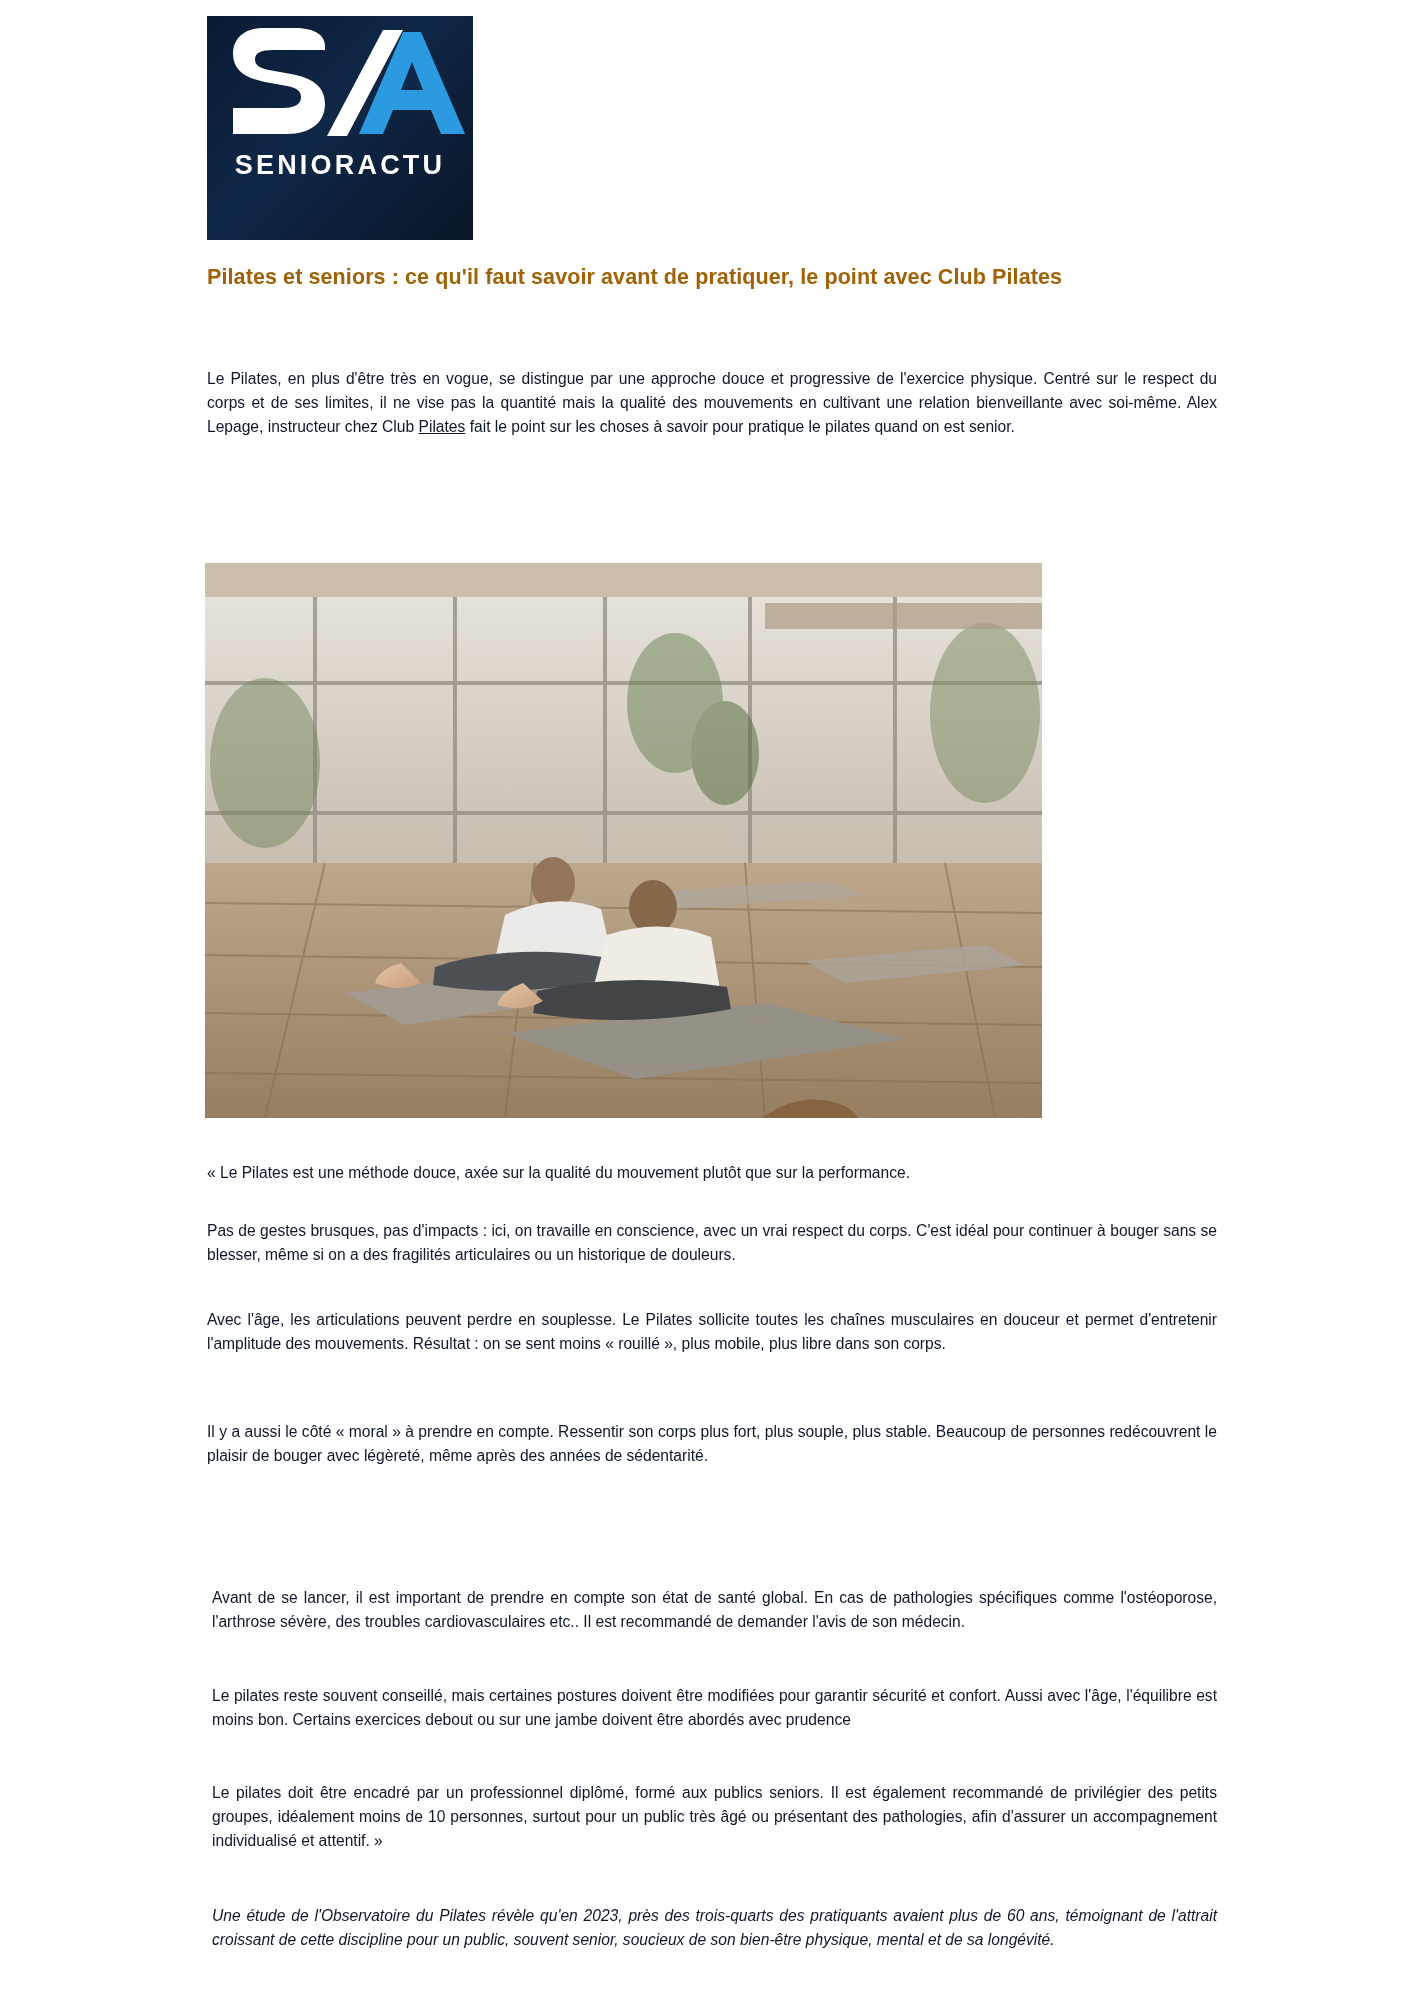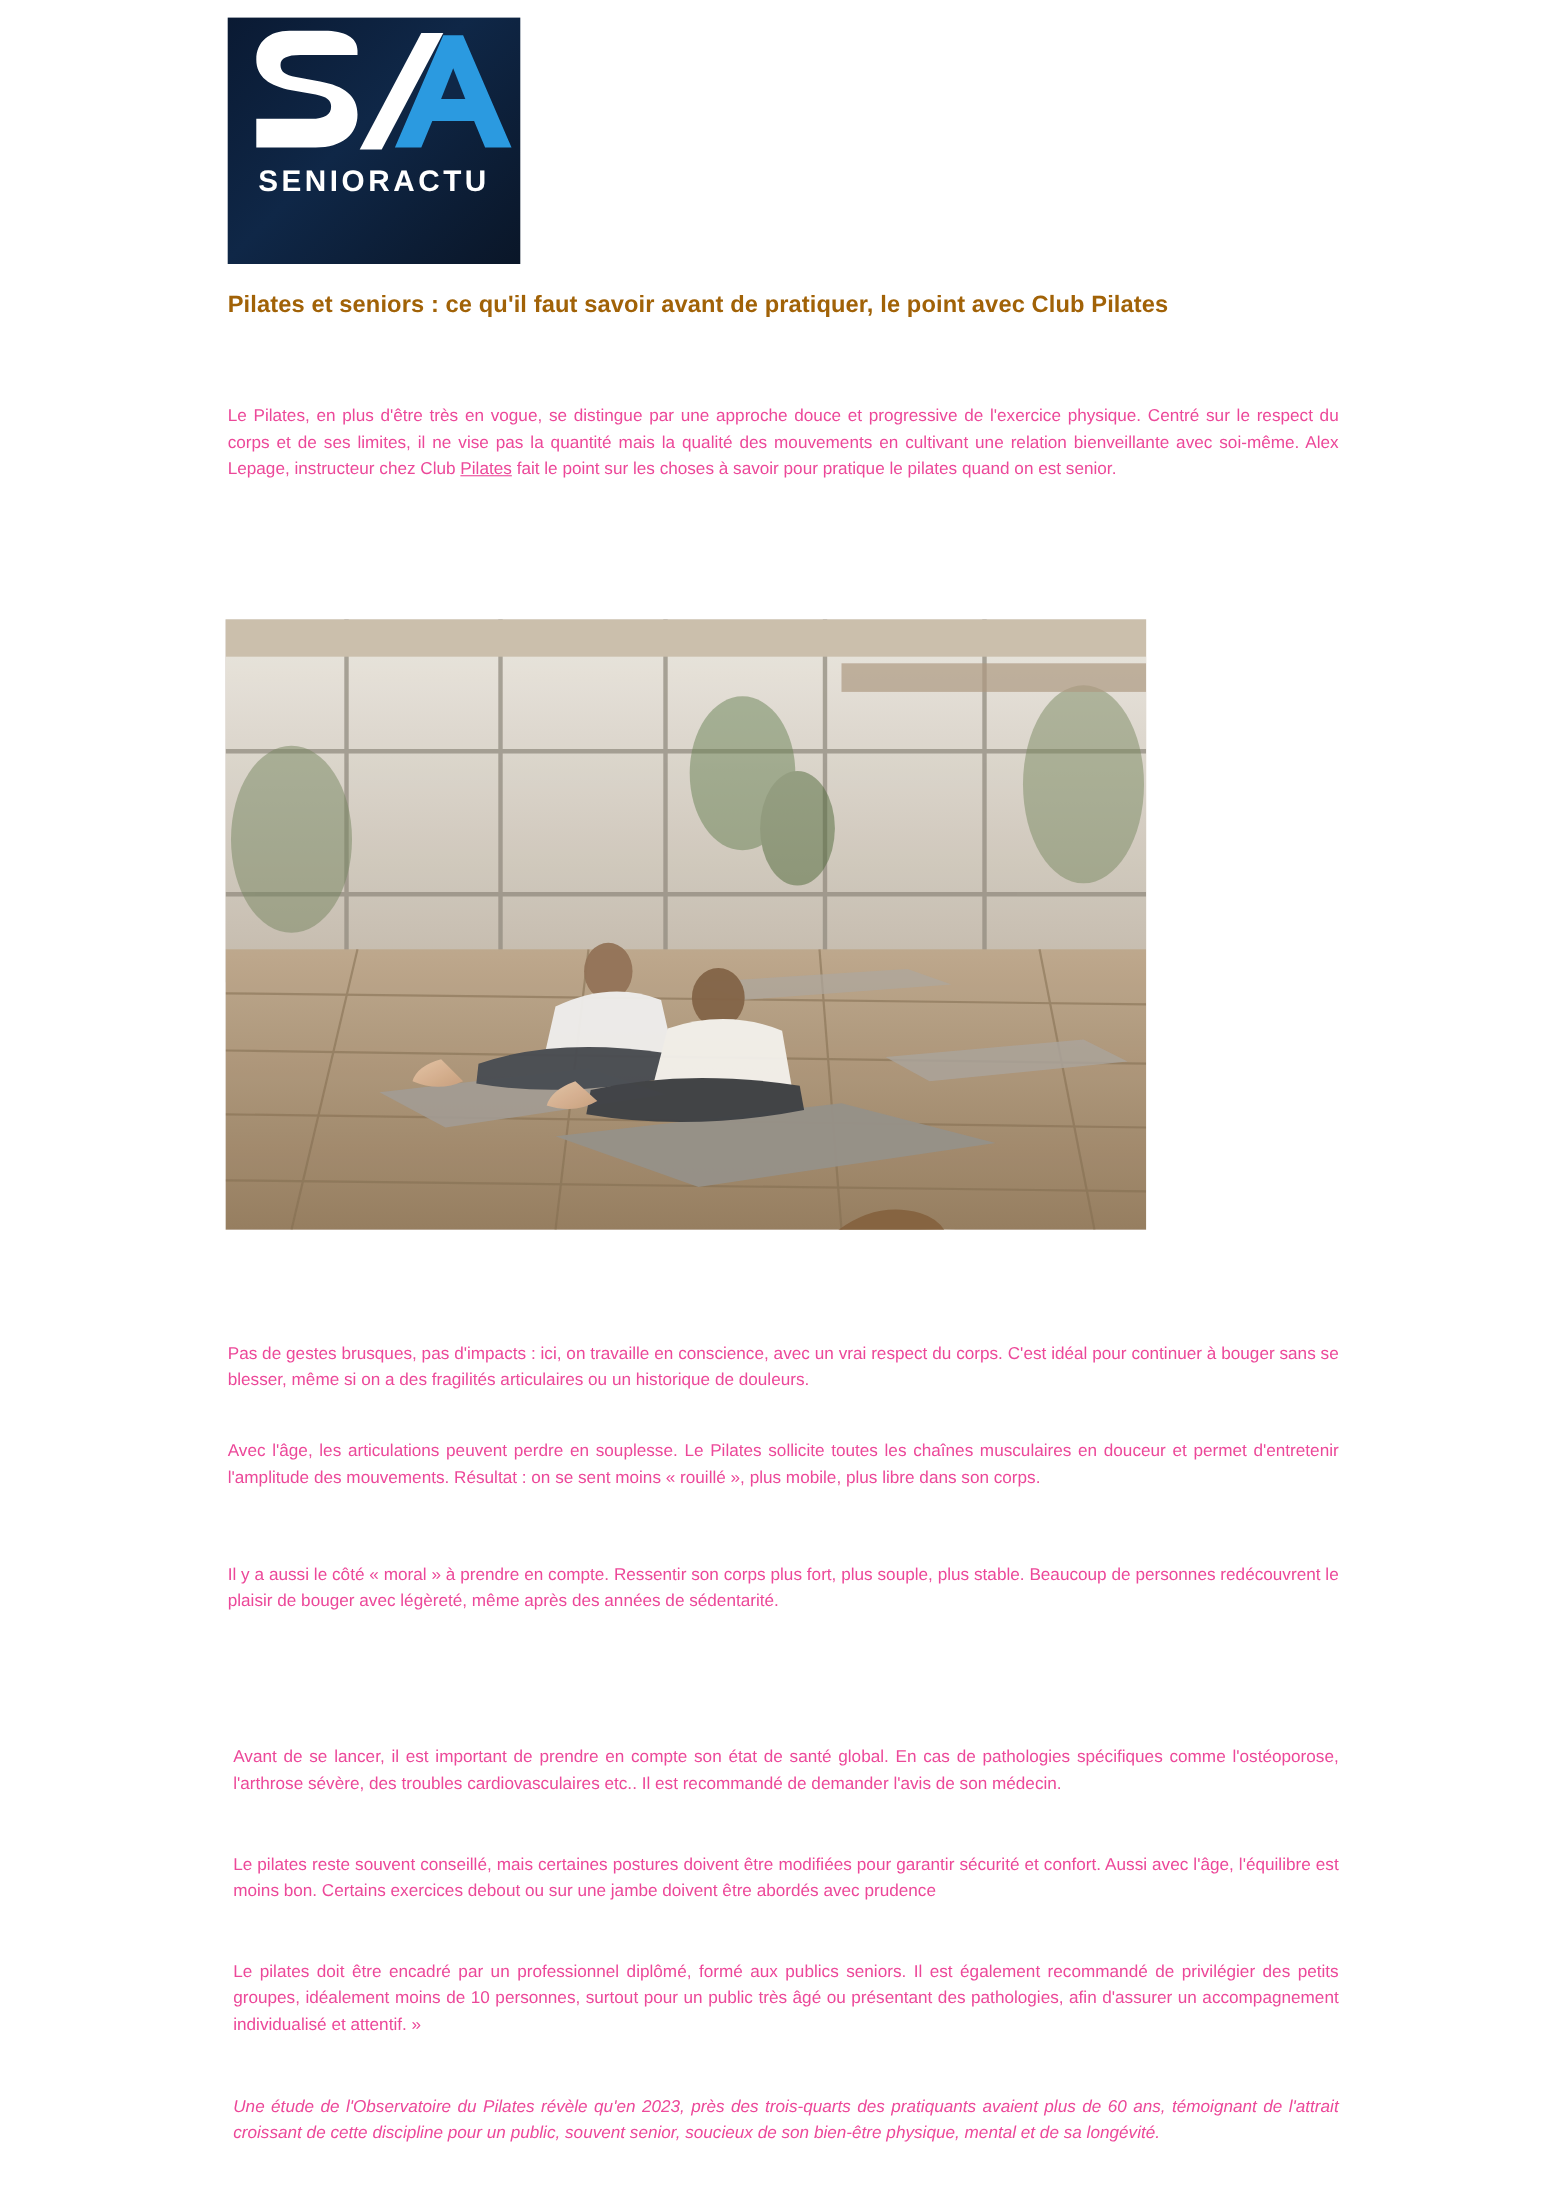--- a/index.html
+++ b/index.html
@@ -65,21 +65,21 @@
     line-height: 1.33;
     color: #a16207;
     letter-spacing: 0.1px;
   }
 
   
   .para {
     position: absolute;
     font-size: 15.6px;
     line-height: 1.55;
-    color: #ec4899;
+    color: #0f172a;
     text-align: justify;
     text-justify: inter-word;
   }
   .para.lead {
     left: 207px;
     top: 367px;
     width: 1010px;
   }
   .para .link {
     text-decoration: underline;
@@ -220,20 +220,21 @@
         <path d="M498 690 q80 -34 150 -18 l-6 22 q-70 -6 -138 24 Z" fill="url(#skin)"></path>
         <path d="M430 730 q54 -40 108 -42 q10 14 -2 26 q-50 10 -96 38 Z" fill="url(#skin)"></path>
 
         <path d="M690 690 q60 -16 104 6 q12 26 -20 42 q-54 20 -96 0 q-12 -30 12 -48 Z" fill="#2a2e35"></path>
       </g>
 
       <rect x="0" y="0" width="837" height="555" fill="#fff6e2" opacity="0.07"></rect>
     </svg>
   </div>
 
+  <p class="para p1">« Le Pilates est une méthode douce, axée sur la qualité du mouvement plutôt que sur la performance.</p>
   <p class="para p3">Avec l'âge, les articulations peuvent perdre en souplesse. Le Pilates sollicite toutes les chaînes musculaires en douceur et permet d'entretenir l'amplitude des mouvements. Résultat : on se sent moins « rouillé », plus mobile, plus libre dans son corps.</p>
   <p class="para p2">Pas de gestes brusques, pas d'impacts : ici, on travaille en conscience, avec un vrai respect du corps. C'est idéal pour continuer à bouger sans se blesser, même si on a des fragilités articulaires ou un historique de douleurs.</p>
   <p class="para p5">Avant de se lancer, il est important de prendre en compte son état de santé global. En cas de pathologies spécifiques comme l'ostéoporose, l'arthrose sévère, des troubles cardiovasculaires etc.. Il est recommandé de demander l'avis de son médecin.</p>
   <p class="para p4">Il y a aussi le côté « moral » à prendre en compte. Ressentir son corps plus fort, plus souple, plus stable. Beaucoup de personnes redécouvrent le plaisir de bouger avec légèreté, même après des années de sédentarité.</p>
   <p class="para p6">Le pilates reste souvent conseillé, mais certaines postures doivent être modifiées pour garantir sécurité et confort. Aussi avec l'âge, l'équilibre est moins bon. Certains exercices debout ou sur une jambe doivent être abordés avec prudence</p>
   <p class="para p7">Le pilates doit être encadré par un professionnel diplômé, formé aux publics seniors. Il est également recommandé de privilégier des petits groupes, idéalement moins de 10 personnes, surtout pour un public très âgé ou présentant des pathologies, afin d'assurer un accompagnement individualisé et attentif. »</p>
   <p class="para p8">Une étude de l'Observatoire du Pilates révèle qu'en 2023, près des trois-quarts des pratiquants avaient plus de 60 ans, témoignant de l'attrait croissant de cette discipline pour un public, souvent senior, soucieux de son bien-être physique, mental et de sa longévité.</p>
 
 </div>
 

